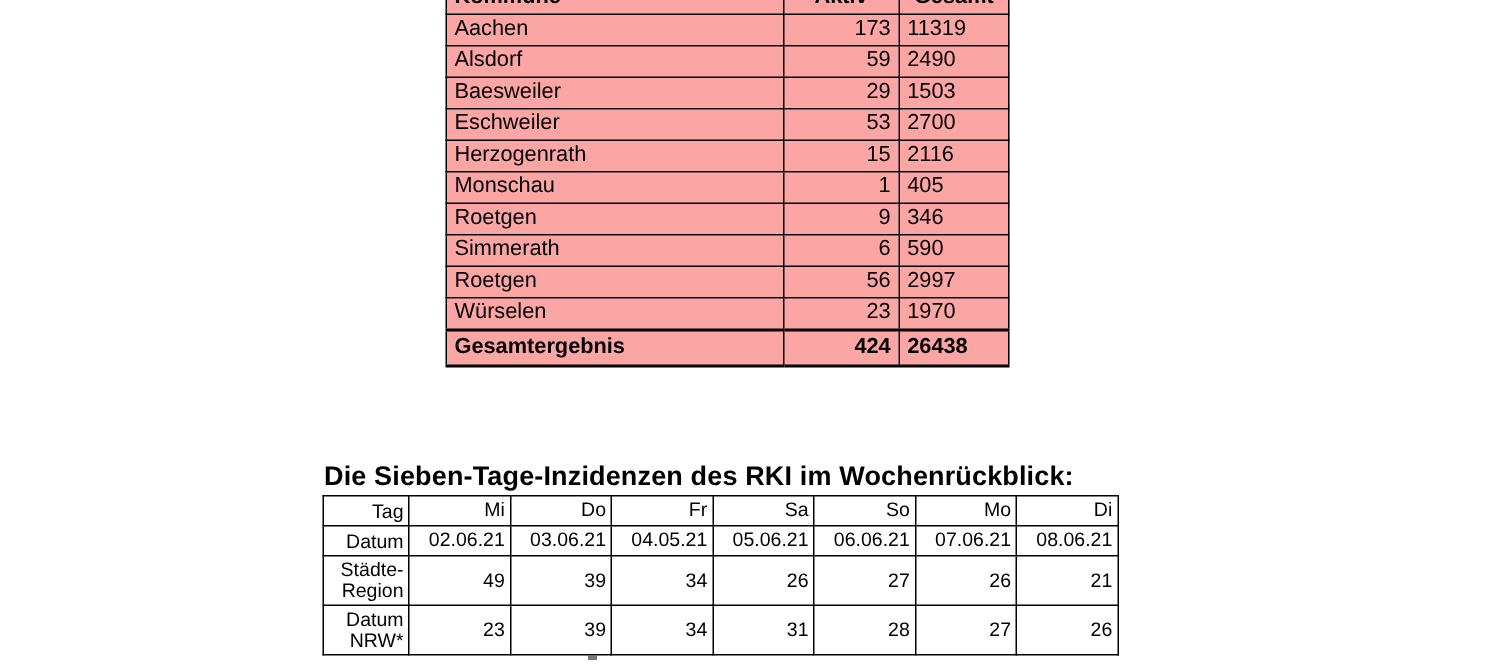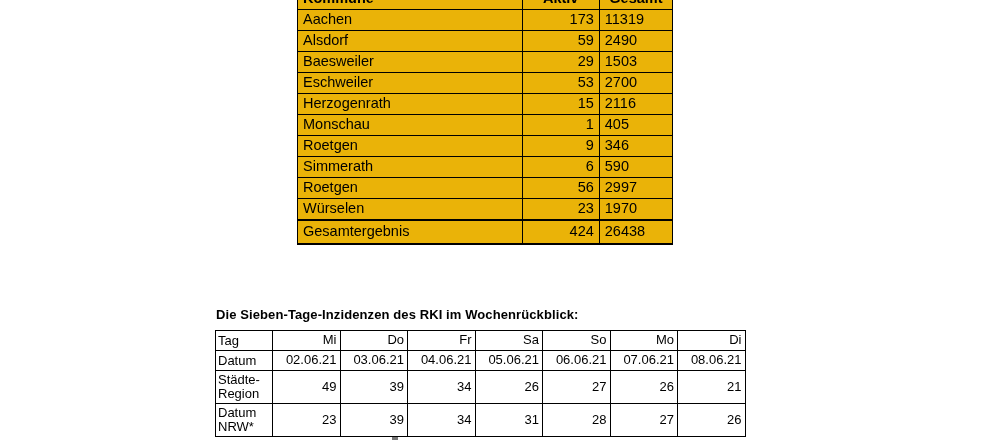--- a/index.html
+++ b/index.html
@@ -29,49 +29,49 @@
     width: 100%;
     font-size: 14.5px;
     line-height: 1.05;
   }
   table.grid td, table.grid th {
     border: 1px solid #000000;
     padding: 1px 5px 2px 5px;
     height: 17px;
     vertical-align: middle;
     font-weight: normal;
-    background: #eab308;
+    background: #fca5a5;
   }
   .col-name  { width: 224px; text-align: left;  }
   .col-aktiv { width: 77px;  text-align: right; }
   .col-ges   { width: 73px;  text-align: left; }
 
   #kommune-table thead th {
     font-weight: bold;
     border-bottom: 1px solid #000;
   }
   #kommune-table thead th.col-name { text-align: left; }
   #kommune-table thead th.col-aktiv,
   #kommune-table thead th.col-ges { text-align: center; }
 
   .num-bold { font-weight: bold; }
 
   tr.total-row td {
-    font-weight: normal;
+    font-weight: bold;
     border-top: 2px solid #000000;
     border-bottom: 2px solid #000000;
     height: 19px;
   }
 
   
   #incidence-heading {
     position: absolute;
     left: 216px;
     top: 307px;
-    font-size: 13px;
+    font-size: 18px;
     font-weight: bold;
     letter-spacing: 0.1px;
     white-space: nowrap;
   }
 
   
   #incidence-table-wrap {
     position: absolute;
     left: 215px;
     top: 330px;
@@ -87,21 +87,21 @@
   table.grid2 td, table.grid2 th {
     border: 1px solid #000000;
     padding: 0 3px;
     font-weight: normal;
     background: #ffffff;
     text-align: right;
     vertical-align: middle;
     height: 19px;
   }
   table.grid2 td.rowhead, table.grid2 th.rowhead {
-    text-align: left;
+    text-align: right;
     padding-left: 2px;
     width: 57px;
     line-height: 1.04;
   }
   table.grid2 col.daycol { width: 67.5px; }
   tr.tall td { height: 32px; }
   tr.tall td.rowhead { padding-top: 0px; }
 
   .wrap2 { display: block; }
 
@@ -215,21 +215,21 @@
         <td>Fr</td>
         <td>Sa</td>
         <td>So</td>
         <td>Mo</td>
         <td>Di</td>
       </tr>
       <tr>
         <td class="rowhead">Datum</td>
         <td>02.06.21</td>
         <td>03.06.21</td>
-        <td>04.06.21</td>
+        <td>04.05.21</td>
         <td>05.06.21</td>
         <td>06.06.21</td>
         <td>07.06.21</td>
         <td>08.06.21</td>
       </tr>
       <tr class="tall">
         <td class="rowhead">
           <span class="wrap2">Städte-</span>
           <span class="wrap2">Region</span>
         </td>

